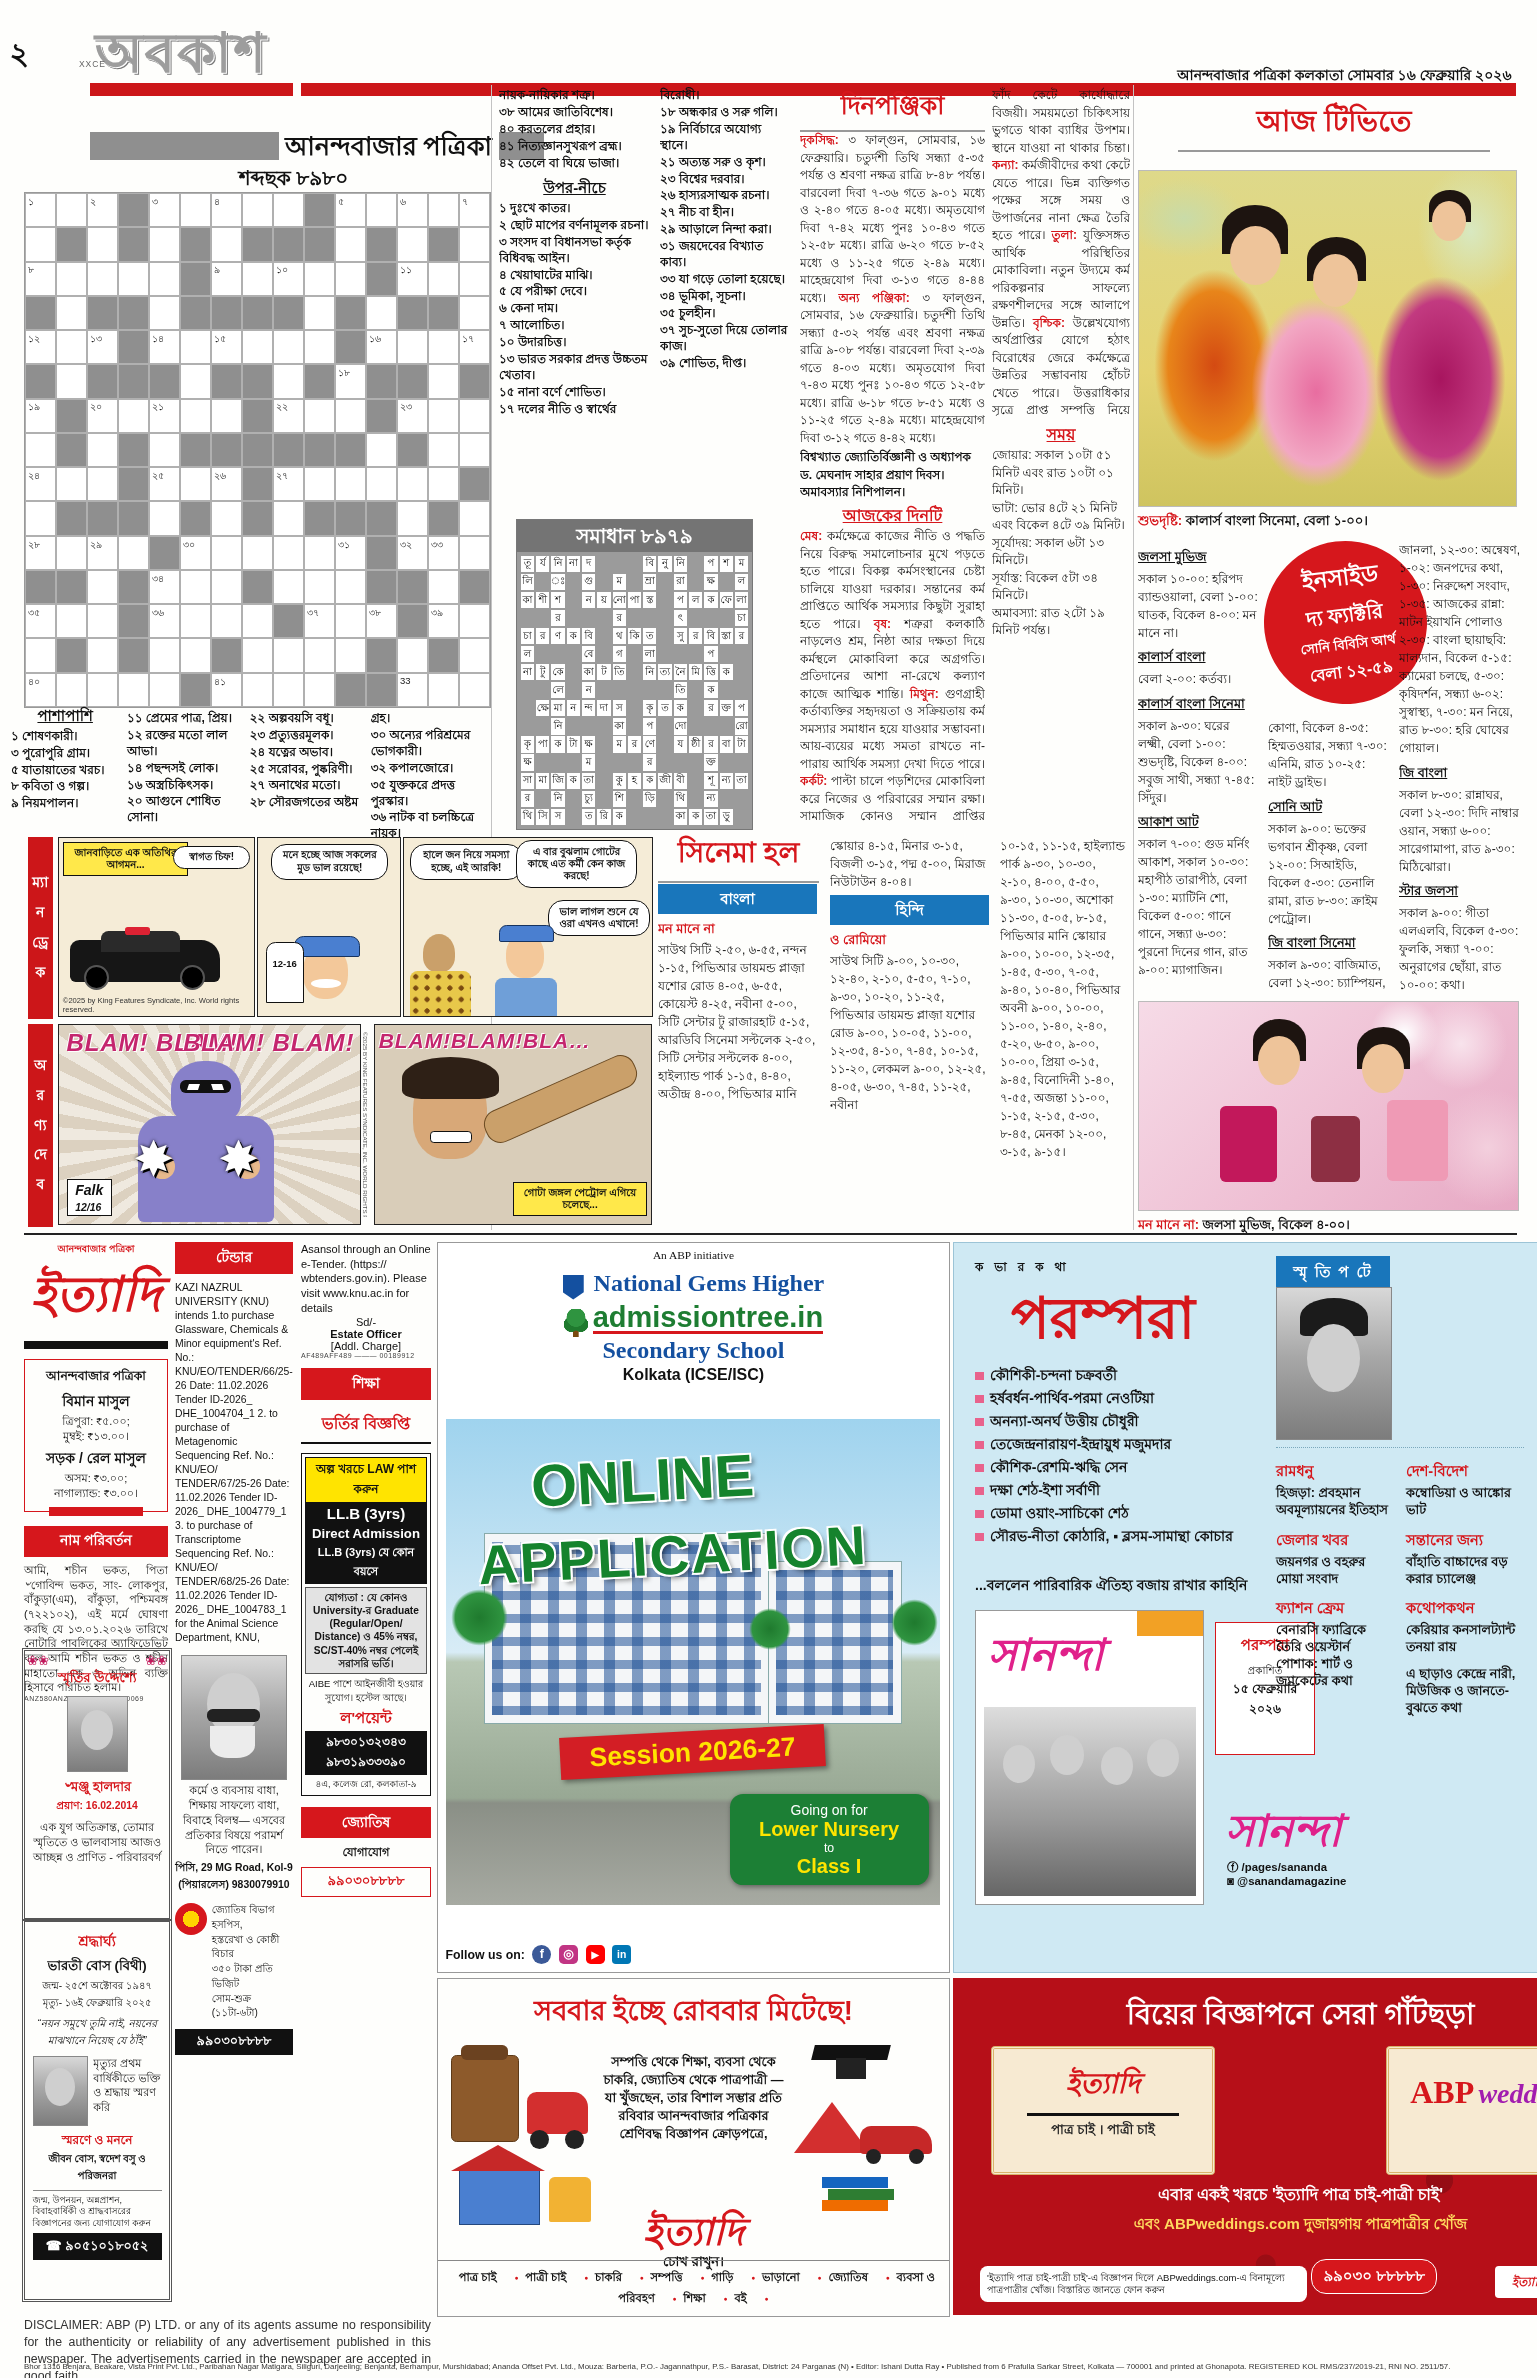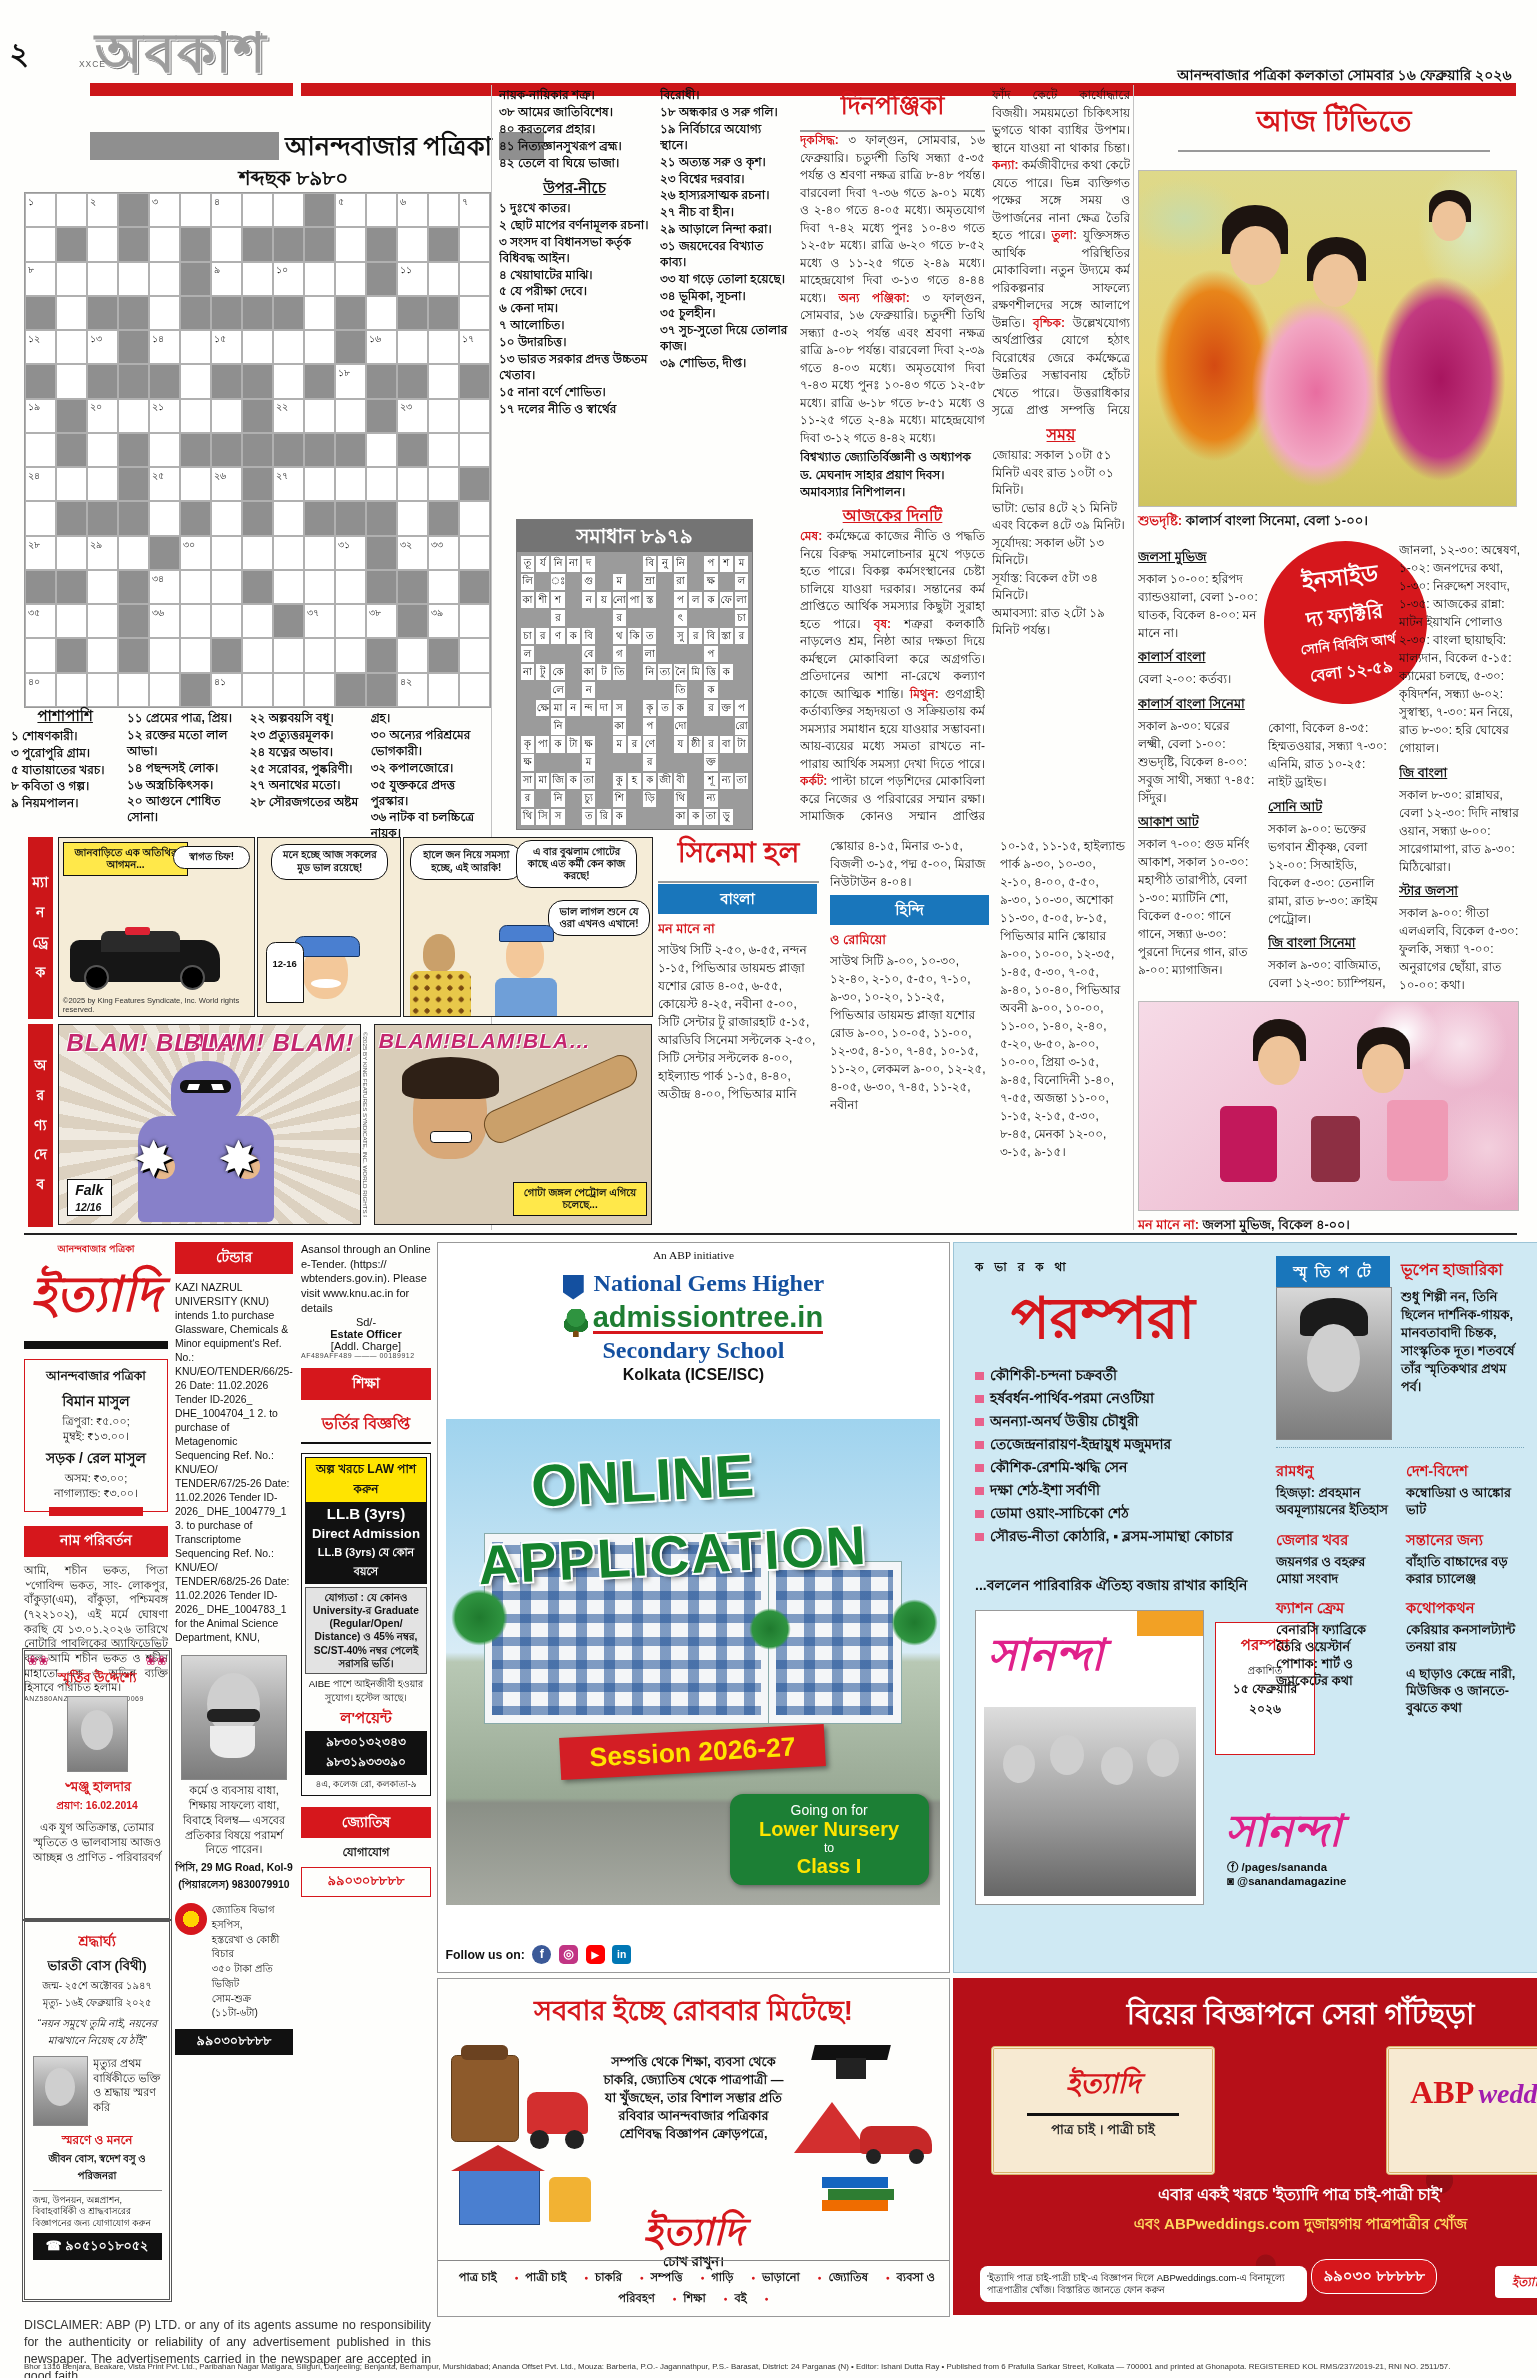--- a/index.html
+++ b/index.html
@@ -451,21 +451,21 @@
       <div class="xc blk"></div>
       <div class="xc">
         <span class="xn">৪১</span>
       </div>
       <div class="xc"></div>
       <div class="xc"></div>
       <div class="xc"></div>
       <div class="xc blk"></div>
       <div class="xc blk"></div>
       <div class="xc">
-        <span class="xn">৪২</span>
+        <span class="xn">33</span>
       </div>
       <div class="xc"></div>
       <div class="xc"></div>
     </div>
 
   <div class="abs" style="left:11px;top:708px;width:466px;height:125px;display:flex;gap:7.6px;">
     <div class="clues" style="width:110px;">
       <div class="clue-head">পাশাপাশি</div>
       <div>
           <div class="ln">১ শোষণকারী।</div>
@@ -1137,24 +1137,20 @@
     <div class="san-logo" style="position:absolute;left:271px;top:555px;">সানন্দা</div>
     <div style="position:absolute;left:273px;top:617px;font-size:11.4px;font-weight:700;">
       <div>ⓕ /pages/sananda</div>
       <div>◙ @sanandamagazine</div>
     </div>
     <div style="position:absolute;left:322px;top:13.2px;width:114px;background:#1976bb;color:#fff;font-weight:800;text-align:center;font-size:15px;letter-spacing:1.9px;padding:3.8px 0;">স্মৃ তি প টে</div>
     <div class="bwphoto" style="position:absolute;left:322px;top:44px;width:114px;height:151px;">
       <div class="bwcap" style="left:23px;top:9.5px;width:68px;height:38px;"></div>
       <div class="bwface" style="left:30px;top:36px;width:53px;height:68px;"></div>
     </div>
-    <div style="position:absolute;left:447px;top:15px;width:123px;">
-      <div class="red" style="font-weight:800;font-size:15.6px;">ভূপেন হাজারিকা</div>
-      <div style="font-size:12.8px;line-height:18px;font-weight:600;margin-top:3.8px;">শুধু শিল্পী নন, তিনি ছিলেন দার্শনিক-গায়ক, মানবতাবাদী চিন্তক, সাংস্কৃতিক দূত। শতবর্ষে তাঁর স্মৃতিকথার প্রথম পর্ব।</div>
-    </div>
     <div class="dotted" style="position:absolute;left:322px;top:204px;width:248px;"></div>
     <div style="position:absolute;left:322px;top:216px;width:119px;">
         <div class="ssec">
           <div class="ssec-h">রামধনু</div>
           <div class="ssec-t">হিজড়া: প্রবহমান অবমূল্যায়নের ইতিহাস</div>
         </div>
         <div class="ssec">
           <div class="ssec-h">জেলার খবর</div>
           <div class="ssec-t">জয়নগর ও বহরুর মোয়া সংবাদ</div>
         </div>

